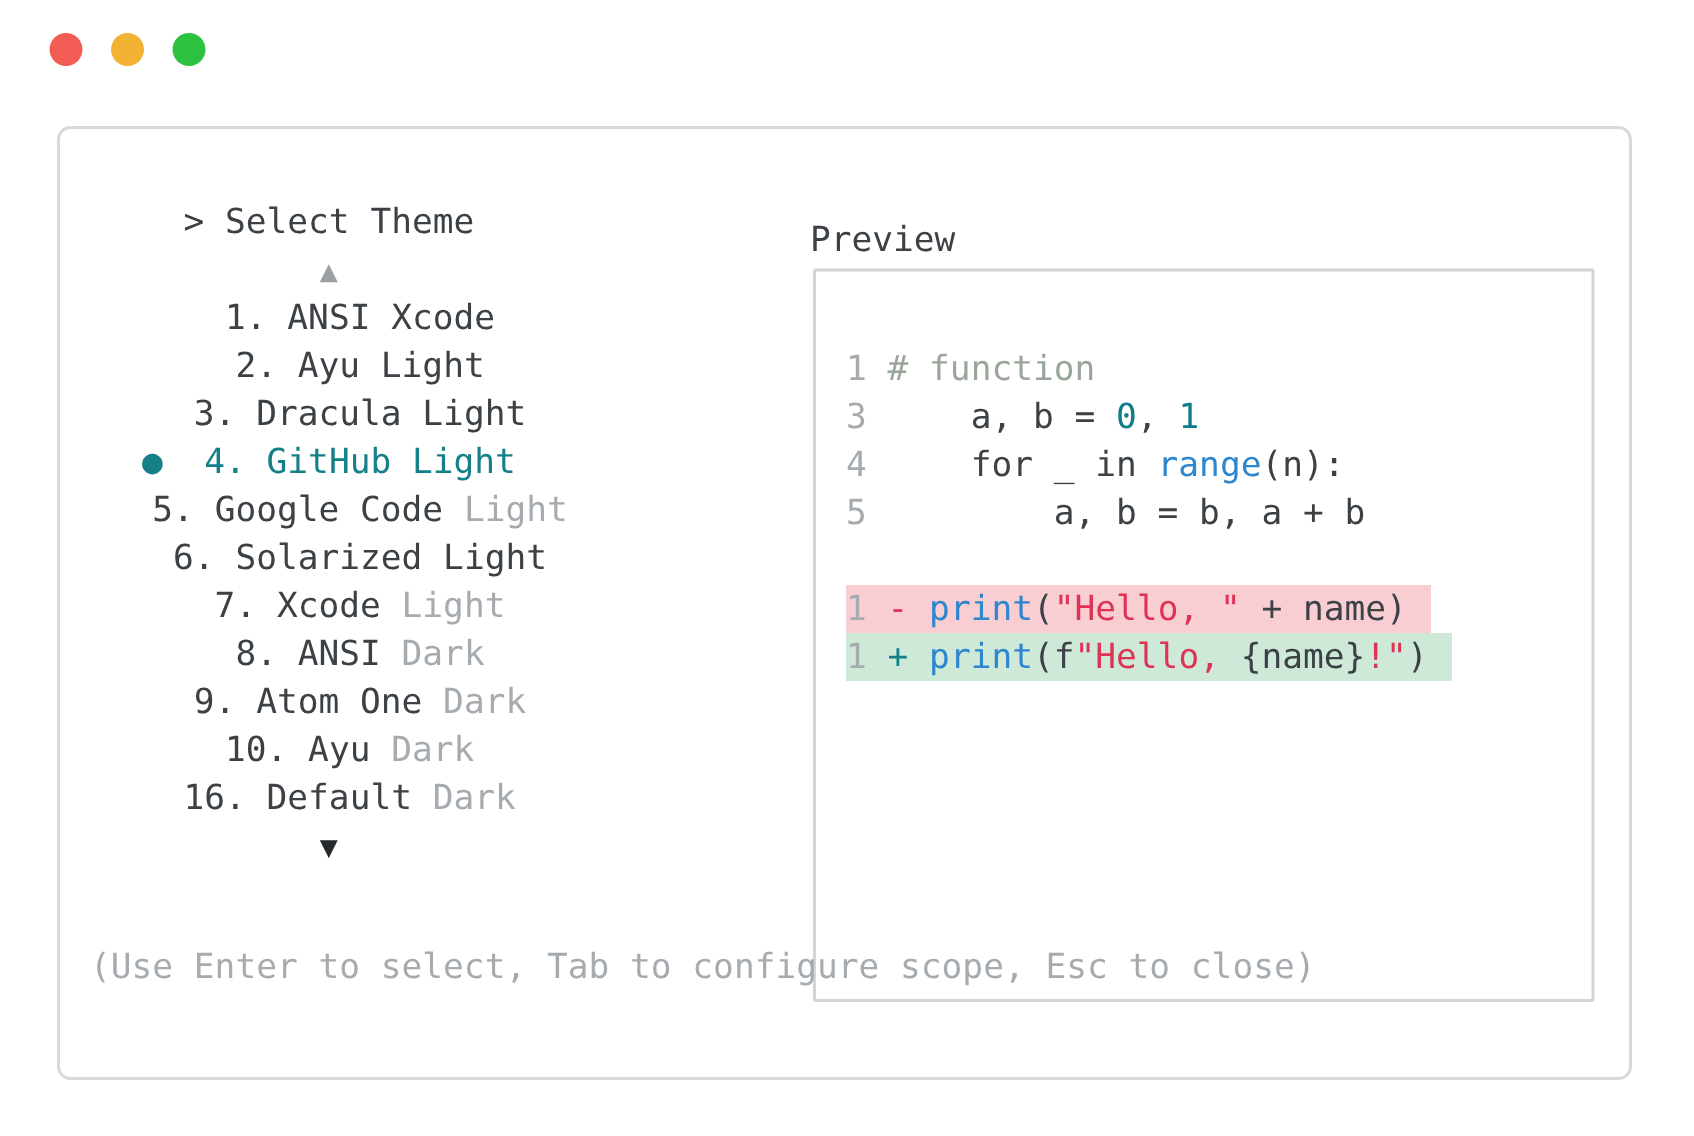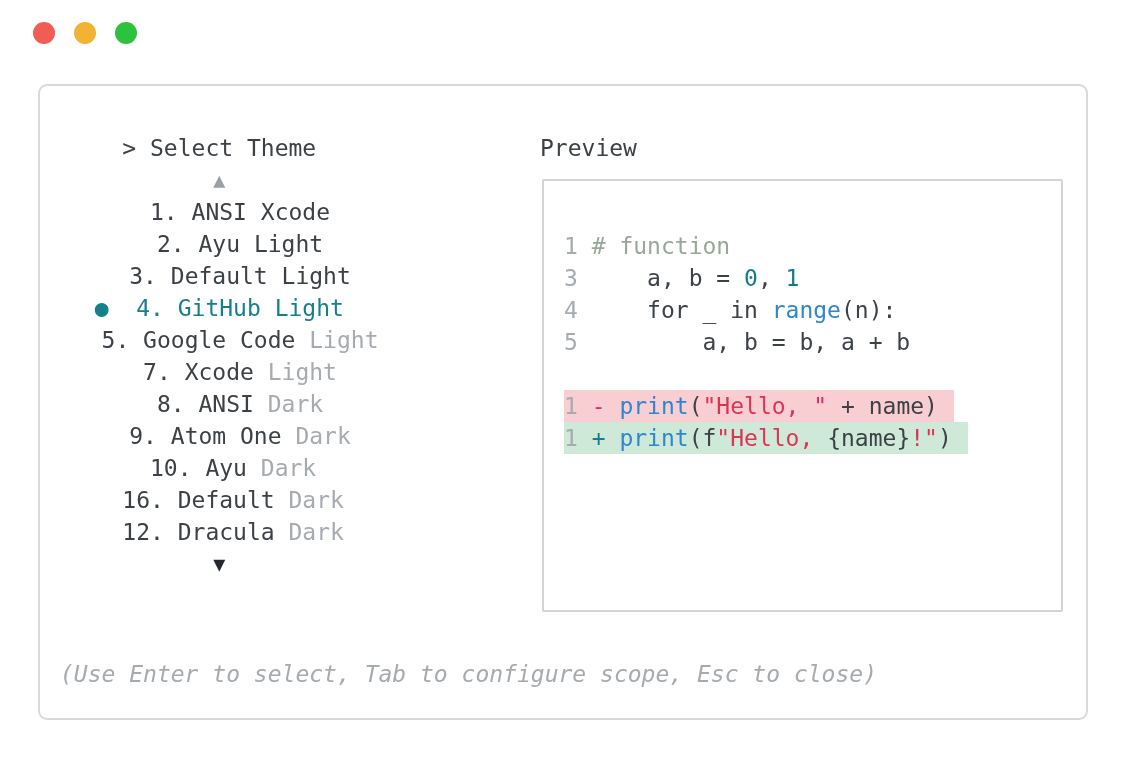--- a/index.html
+++ b/index.html
@@ -23,26 +23,26 @@
 
   .left-col{position:absolute;left:20px;top:46px;text-align:center;}
   .prompt{color:var(--text-dark);}
   .arrow-up{color:#9ba0a5;font-size:20px;}
   .arrow-down{color:#25282c;font-size:20px;}
   .theme-item{color:var(--text-dark);cursor:pointer;}
   .theme-item .marker{color:var(--accent);}
   .theme-item .dim{color:var(--text-dim);}
   .theme-item.selected, .theme-item.selected .nm, .theme-item.selected .num{color:var(--accent);}
 
-  .help{position:absolute;left:20px;top:572px;height:32px;line-height:32px;
-        color:var(--text-dim);white-space:pre;font-style:italic;}
+  .help{position:absolute;left:20px;top:543px;height:32px;line-height:32px;
+        color:var(--text-dim);white-space:pre;}
 
   
-  .preview-label{position:absolute;left:500px;top:46px;height:32px;line-height:32px;color:var(--text-dark);}
-  .preview-box{position:absolute;left:502px;top:93px;width:521px;height:433px;box-sizing:border-box;
+  .preview-label{position:absolute;left:500px;top:58px;height:32px;line-height:32px;color:var(--text-dark);}
+  .preview-box{position:absolute;left:502px;top:93px;width:521px;height:489px;box-sizing:border-box;
                border:2px solid #d4d4d4;border-radius:2px;background:#fff;}
   .code{position:absolute;left:20px;top:49px;right:10px;}
   .crow{height:32px;line-height:32px;white-space:pre;}
   .chl{display:inline-block;height:32px;padding-right:16px;}
   .chl.removed{background:var(--removed-bg);}
   .chl.added{background:var(--added-bg);}
 
   .c-lineno{color:var(--text-dim);}
   .c-plain{color:var(--text-dark);}
   .c-comment{color:var(--comment);}
@@ -63,29 +63,29 @@
 </div>
 
 <div class="panel">
 
   <div class="left-col">
     <div class="row prompt">&gt; Select Theme</div>
     <div class="row arrow-up">▲</div>
     <div id="theme-list">
         <div class="row theme-item"><span class="marker">  </span><span class="num"> 1.</span><span class="nm"> ANSI Xcode</span></div>
         <div class="row theme-item"><span class="marker">  </span><span class="num"> 2.</span><span class="nm"> Ayu Light</span></div>
-        <div class="row theme-item"><span class="marker">  </span><span class="num"> 3.</span><span class="nm"> Default Light</span></div>
+        <div class="row theme-item"><span class="marker">  </span><span class="num"> 3.</span><span class="nm"> Dracula Light</span></div>
         <div class="row theme-item selected"><span class="marker">● </span><span class="num"> 4.</span><span class="nm"> GitHub Light</span></div>
         <div class="row theme-item"><span class="marker">  </span><span class="num"> 5.</span><span class="nm"> Google Code</span><span class="dim"> Light</span></div>
+        <div class="row theme-item"><span class="marker">  </span><span class="num"> 6.</span><span class="nm"> Solarized Light</span></div>
         <div class="row theme-item"><span class="marker">  </span><span class="num"> 7.</span><span class="nm"> Xcode</span><span class="dim"> Light</span></div>
         <div class="row theme-item"><span class="marker">  </span><span class="num"> 8.</span><span class="nm"> ANSI</span><span class="dim"> Dark</span></div>
         <div class="row theme-item"><span class="marker">  </span><span class="num"> 9.</span><span class="nm"> Atom One</span><span class="dim"> Dark</span></div>
         <div class="row theme-item"><span class="marker">  </span><span class="num">10.</span><span class="nm"> Ayu</span><span class="dim"> Dark</span></div>
         <div class="row theme-item"><span class="marker">  </span><span class="num">16.</span><span class="nm"> Default</span><span class="dim"> Dark</span></div>
-        <div class="row theme-item"><span class="marker">  </span><span class="num">12.</span><span class="nm"> Dracula</span><span class="dim"> Dark</span></div>
       </div>
     <div class="row arrow-down">▼</div>
   </div>
 
   <div class="preview-label">Preview</div>
   <div class="preview-box">
     <div class="code" id="code-block">
         <div class="crow"><span class="chl"><span class="c-lineno">1 </span><span class="c-comment"># function</span></span></div>
         <div class="crow"><span class="chl"><span class="c-lineno">3 </span><span class="c-plain">    a, b = </span><span class="c-num">0</span><span class="c-plain">, </span><span class="c-num">1</span></span></div>
         <div class="crow"><span class="chl"><span class="c-lineno">4 </span><span class="c-plain">    for _ in </span><span class="c-builtin">range</span><span class="c-plain">(n):</span></span></div>

